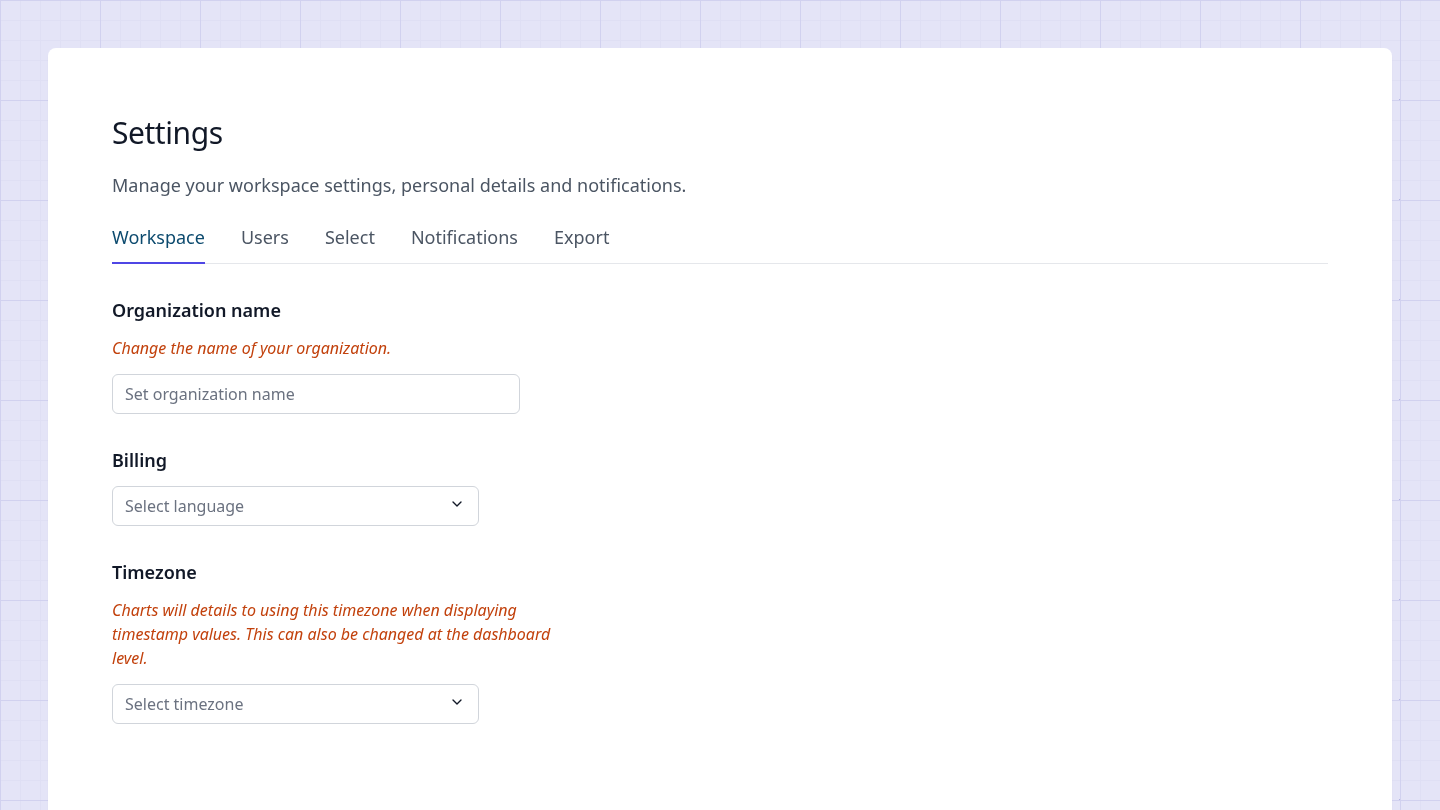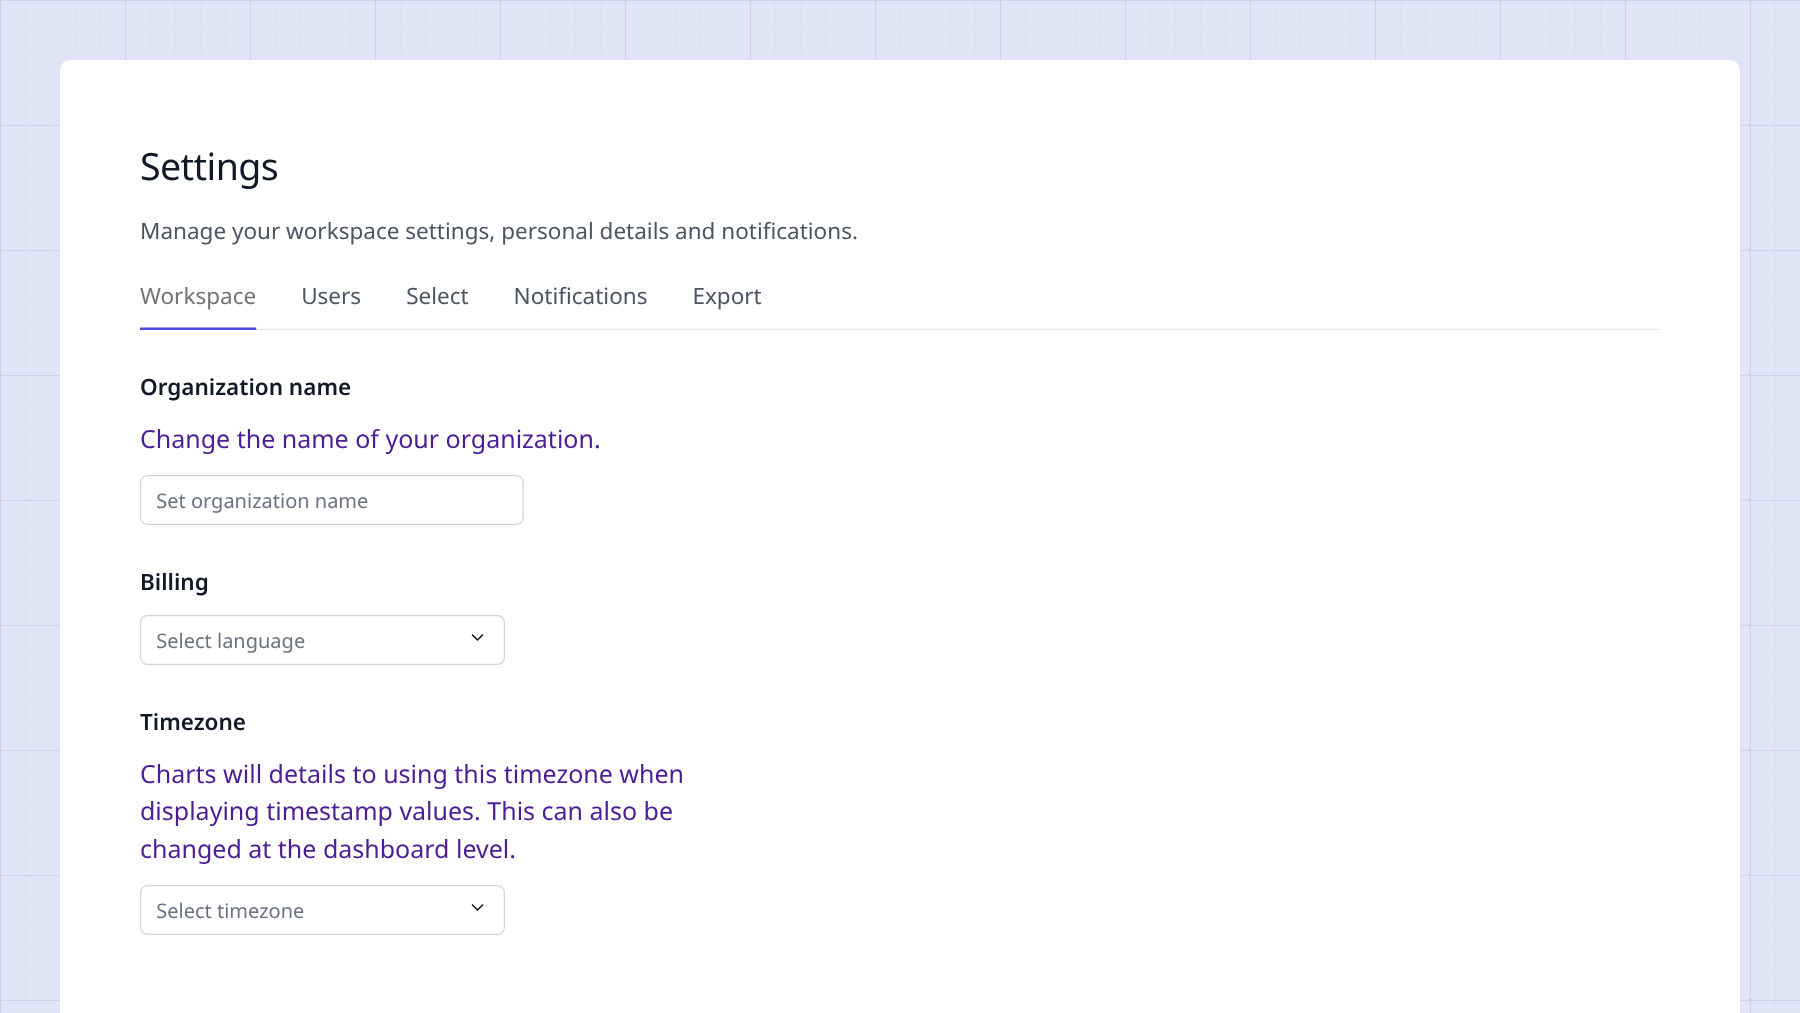--- a/index.html
+++ b/index.html
@@ -62,21 +62,21 @@
       font-size: 18px;
       color: #4b5563;
       padding-bottom: 14px;
       cursor: pointer;
       position: relative;
       border: none;
       background: none;
       font-family: inherit;
     }
     .tab.active {
-      color: #737373;
+      color: #0c4a6e;
     }
     .tab.active::after {
       content: "";
       position: absolute;
       left: 0;
       right: 0;
       bottom: -1px;
       height: 2px;
       background: #4F46E5;
     }
@@ -84,41 +84,42 @@
       margin-bottom: 34px;
       max-width: 470px;
     }
     .section-title {
       font-size: 18px;
       font-weight: 600;
       color: #111827;
       margin-bottom: 14px;
     }
     .section-desc {
-      font-size: 20px;
-      color: #4c1d95;
+      font-size: 16px;
+      color: #c2410c;
       line-height: 1.5;
       margin-bottom: 14px;
+      font-style: italic;
     }
     .text-input {
-      width: 307px;
+      width: 408px;
       height: 40px;
       padding: 8px 12px;
       border: 1px solid #d1d5db;
       border-radius: 6px;
       font-size: 16px;
       color: #111827;
       font-family: inherit;
     }
     .text-input::placeholder {
       color: #6b7280;
     }
     .select-wrap {
       position: relative;
-      width: 292px;
+      width: 367px;
     }
     .select-btn {
       width: 100%;
       height: 40px;
       padding: 8px 40px 8px 12px;
       border: 1px solid #d1d5db;
       border-radius: 6px;
       font-size: 16px;
       color: #6b7280;
       background: #fff;

